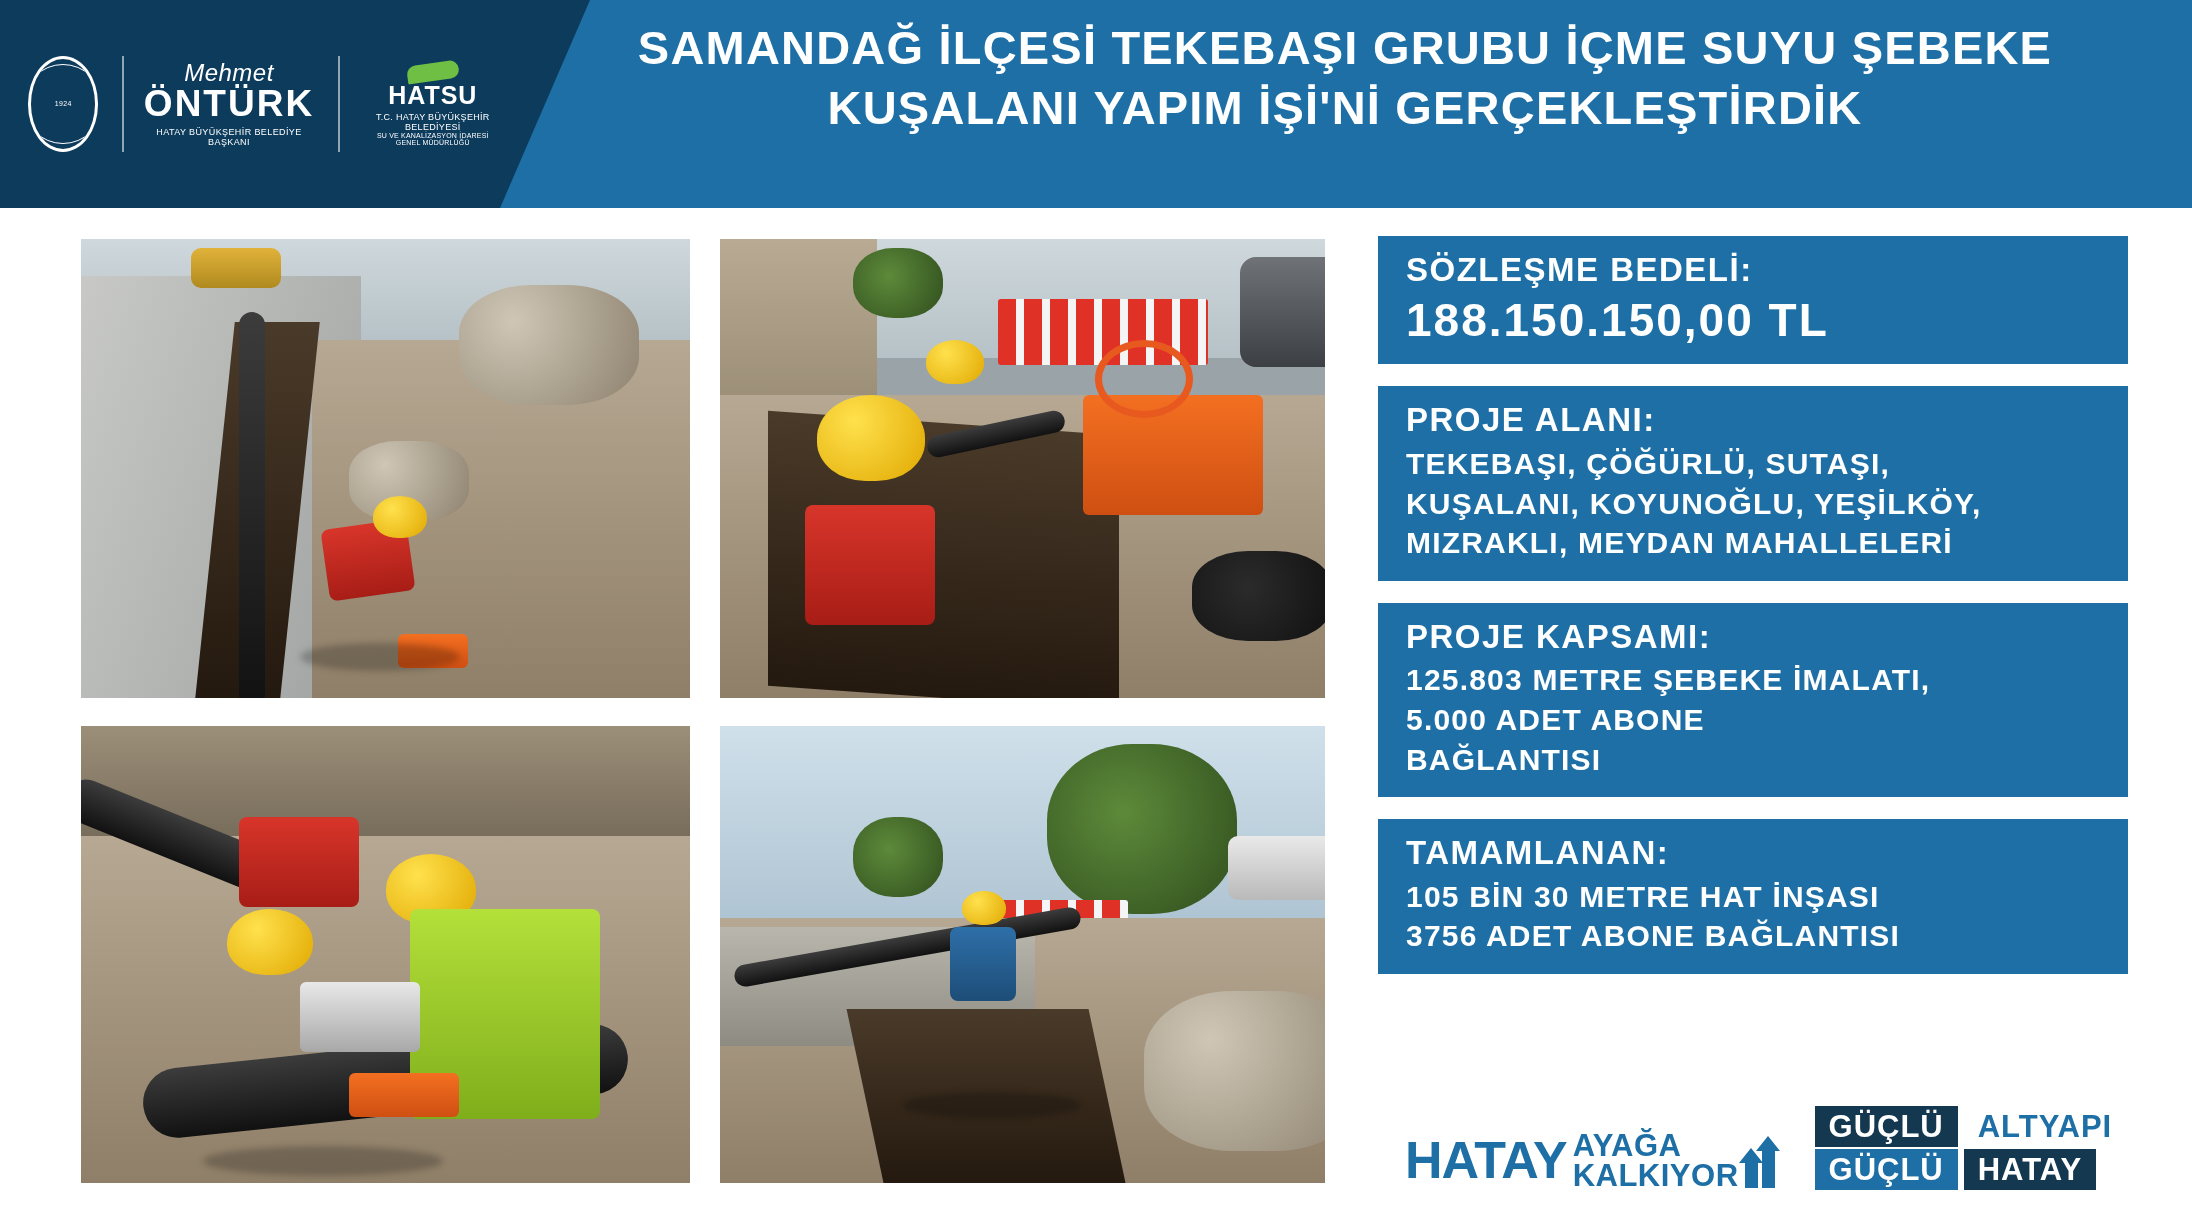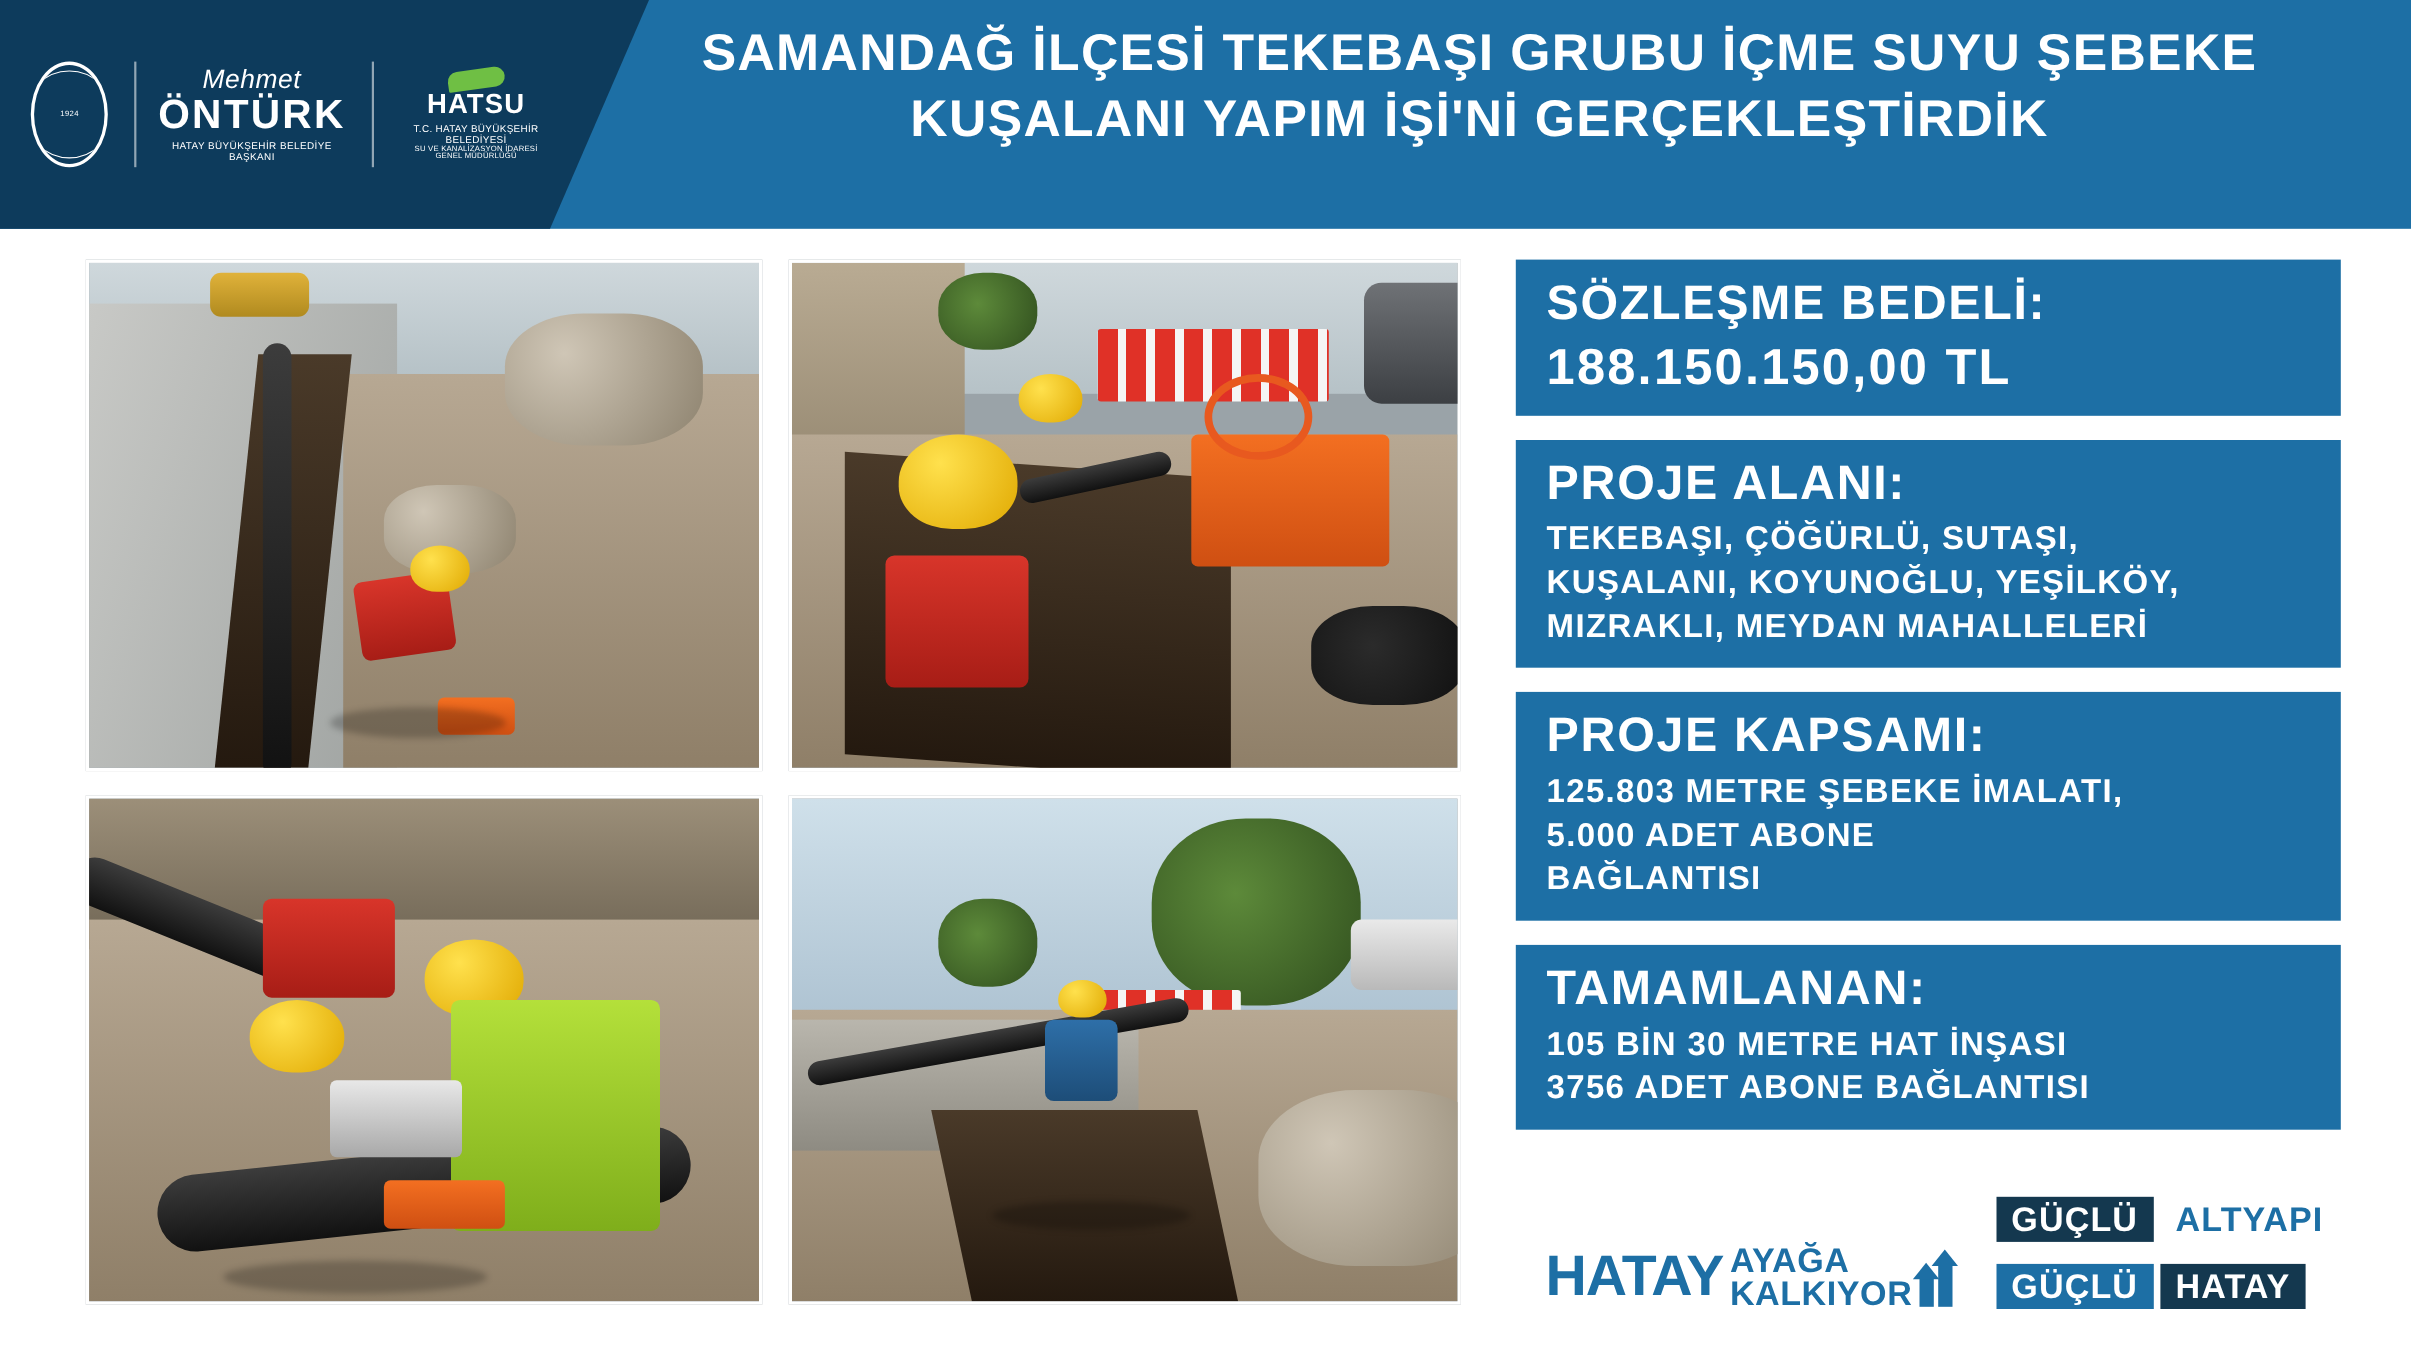--- a/index.html
+++ b/index.html
@@ -209,21 +209,21 @@
     width: 750px;
   }
   .panel {
     background: #1d6fa5;
     color: #ffffff;
     padding: 14px 22px 18px 28px;
     margin-bottom: 22px;
     box-sizing: border-box;
   }
   .panel-title {
-    font-size: 44px;
+    font-size: 33px;
     font-weight: bold;
     letter-spacing: 1.5px;
     line-height: 1.2;
     margin-bottom: 4px;
   }
   .panel-big {
     font-size: 46px;
     font-weight: bold;
     letter-spacing: 2px;
     line-height: 1.15;
@@ -283,21 +283,21 @@
     border-left: 12px solid transparent;
     border-right: 12px solid transparent;
     border-bottom: 15px solid #1d6fa5;
   }
   .arrows .a1 { left: 2px;  height: 26px; }
   .arrows .a2 { left: 19px; height: 38px; }
   .guclu-block {
     margin-left: 20px;
     display: flex;
     flex-direction: column;
-    gap: 20px;
+    gap: 2px;
   }
   .gl-row { display: flex; gap: 6px; }
   .chip {
     padding: 5px 14px;
     font-size: 31px;
     font-weight: bold;
     letter-spacing: 1px;
     line-height: 1;
     box-sizing: border-box;
   }

